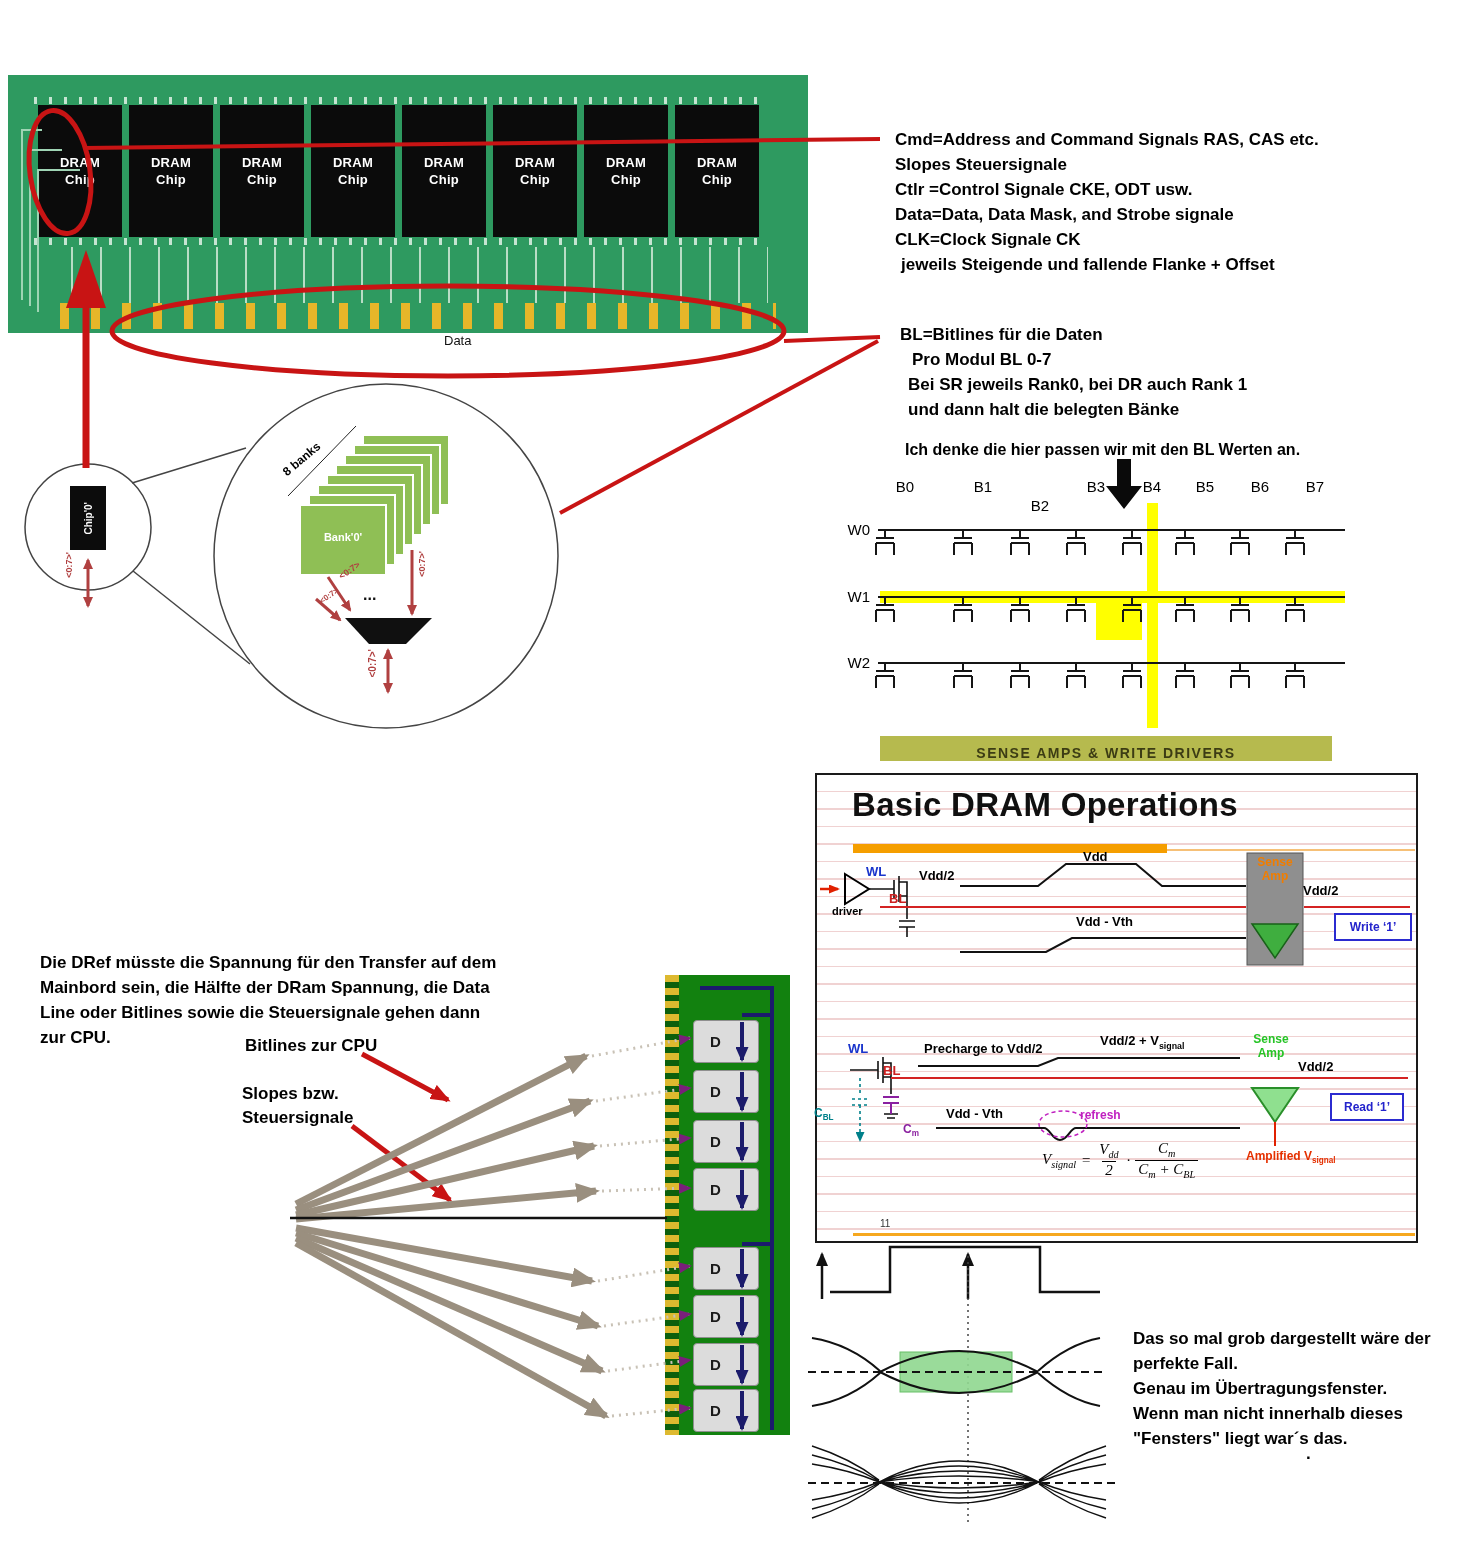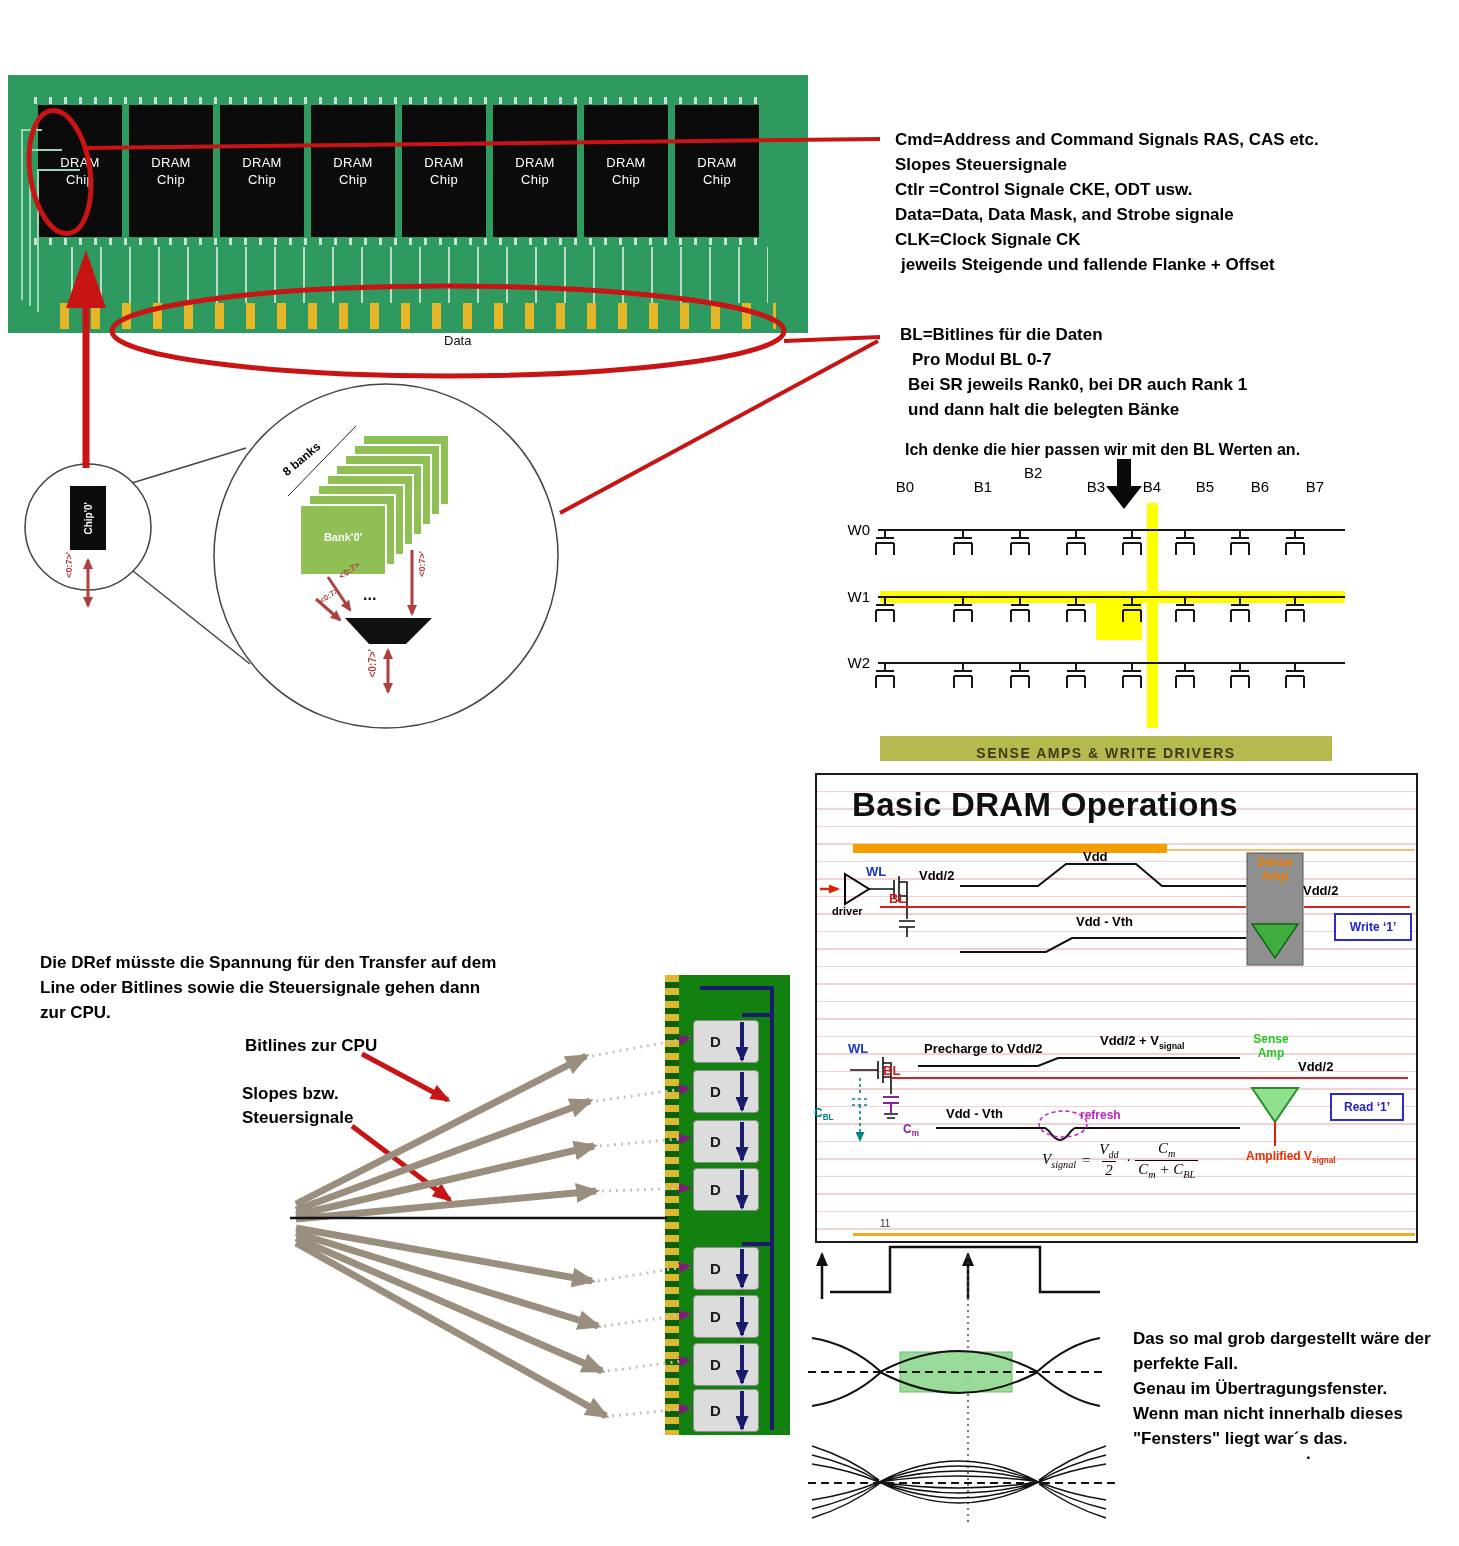--- a/index.html
+++ b/index.html
@@ -9,21 +9,21 @@
   .pl{position:absolute;white-space:nowrap}
   .lb div{font:700 17px "Liberation Sans",sans-serif;color:#000;line-height:25px;white-space:nowrap}
   .b13{font:700 13px "Liberation Sans",sans-serif;color:#000}
   .b12{font:700 12px "Liberation Sans",sans-serif;color:#000}
   sub{font-size:68%}
   .vtext{writing-mode:vertical-rl;transform:rotate(180deg);white-space:nowrap}
   #overlay{position:absolute;left:0;top:0;z-index:5;pointer-events:none}
   .layer-labels{position:absolute;left:0;top:0;width:100%;height:100%;z-index:10;pointer-events:none}
   .dchip{position:absolute;top:30px;width:84px;height:132px;background:#0b0b0b;color:#fff;
          display:flex;flex-direction:column;align-items:center;justify-content:center;
-         font-size:13px;font-weight:400;line-height:17px;letter-spacing:.3px}
+         font-size:13px;font-weight:700;line-height:17px;letter-spacing:.3px}
   .mchip{position:absolute;left:28px;width:66px;height:43px;background:#dcdcdc;border:1px solid #8f8f8f;
          border-radius:4px;display:flex;align-items:center;padding-left:16px;box-sizing:border-box;
          font-size:15px;font-weight:700;color:#1a1a1a}
   #ops-panel{position:absolute;left:815px;top:773px;width:603px;height:470px;border:2px solid #1a1a1a;
          box-sizing:border-box;z-index:1;
          background:repeating-linear-gradient(180deg,#ffffff 0 16px,#f0d2d2 16px 17.5px)}
   .badge{position:absolute;border:2px solid #2b2bd0;background:#fff;color:#2323cc;
          display:flex;align-items:center;justify-content:center;font:700 12px "Liberation Sans",sans-serif}
   .frac{display:inline-flex;flex-direction:column;align-items:center;vertical-align:middle;line-height:1.15}
   .frac .den{border-top:1.2px solid #000;padding:0 3px}
@@ -322,38 +322,39 @@
     </div>
     <span class="pl" style="left:905px;top:441px;font:700 16px 'Liberation Sans',sans-serif">Ich denke die hier passen wir mit den BL Werten an.</span>
 
     <span class="pl" style="left:444px;top:333px;font:400 13px 'Liberation Sans',sans-serif;color:#111">Data</span>
 
     <span class="pl" style="left:840px;top:521px;width:30px;text-align:right;font:400 15px 'Liberation Sans',sans-serif">W0</span>
     <span class="pl" style="left:840px;top:588px;width:30px;text-align:right;font:400 15px 'Liberation Sans',sans-serif">W1</span>
     <span class="pl" style="left:840px;top:654px;width:30px;text-align:right;font:400 15px 'Liberation Sans',sans-serif">W2</span>
     <span class="pl" style="left:889px;top:478px;width:32px;text-align:center;font:400 15px 'Liberation Sans',sans-serif">B0</span>
     <span class="pl" style="left:967px;top:478px;width:32px;text-align:center;font:400 15px 'Liberation Sans',sans-serif">B1</span>
-    <span class="pl" style="left:1024px;top:464px;width:32px;font:400 15px 'Liberation Sans',sans-serif">B2</span>
+    <span class="pl" style="left:1024px;top:497px;width:32px;text-align:center;font:400 15px 'Liberation Sans',sans-serif">B2</span>
     <span class="pl" style="left:1080px;top:478px;width:32px;text-align:center;font:400 15px 'Liberation Sans',sans-serif">B3</span>
     <span class="pl" style="left:1136px;top:478px;width:32px;text-align:center;font:400 15px 'Liberation Sans',sans-serif">B4</span>
     <span class="pl" style="left:1189px;top:478px;width:32px;text-align:center;font:400 15px 'Liberation Sans',sans-serif">B5</span>
     <span class="pl" style="left:1244px;top:478px;width:32px;text-align:center;font:400 15px 'Liberation Sans',sans-serif">B6</span>
     <span class="pl" style="left:1299px;top:478px;width:32px;text-align:center;font:400 15px 'Liberation Sans',sans-serif">B7</span>
 
     <span class="pl vtext" style="left:64px;top:552px;font:700 9px 'Liberation Sans',sans-serif;color:#b04040">&lt;0:7&gt;'</span>
     <span class="pl" style="left:280px;top:468px;font:700 12px 'Liberation Sans',sans-serif;transform:rotate(-40deg);transform-origin:left top">8 banks</span>
     <span class="pl" style="left:316px;top:531px;width:54px;text-align:center;font:700 11px 'Liberation Sans',sans-serif;color:#fff">Bank'0'</span>
     <span class="pl" style="left:337px;top:573px;font:700 9px 'Liberation Sans',sans-serif;color:#b04040;transform:rotate(-35deg);transform-origin:left top">&lt;0:7&gt;</span>
     <span class="pl" style="left:318px;top:598px;font:700 8px 'Liberation Sans',sans-serif;color:#b04040;transform:rotate(-35deg);transform-origin:left top">&lt;0:7&gt;</span>
     <span class="pl vtext" style="left:417px;top:551px;font:700 9px 'Liberation Sans',sans-serif;color:#b04040">&lt;0:7&gt;'</span>
     <span class="pl" style="left:363px;top:586px;font:700 16px 'Liberation Sans',sans-serif;color:#111">...</span>
     <span class="pl vtext" style="left:367px;top:649px;font:700 10px 'Liberation Sans',sans-serif;color:#b04040">&lt;0:7&gt;'</span>
 
     <div class="pl lb" style="left:40px;top:950px">
       <div>Die DRef müsste die Spannung für den Transfer auf dem</div>
+      <div>Mainbord sein, die Hälfte der DRam Spannung, die Data</div>
       <div>Line oder Bitlines sowie die Steuersignale gehen dann</div>
       <div>zur CPU.</div>
     </div>
     <span class="pl" style="left:245px;top:1036px;font:700 17px 'Liberation Sans',sans-serif">Bitlines zur CPU</span>
     <span class="pl" style="left:242px;top:1084px;font:700 17px 'Liberation Sans',sans-serif">Slopes bzw.</span>
     <span class="pl" style="left:242px;top:1108px;font:700 17px 'Liberation Sans',sans-serif">Steuersignale</span>
 
     <span class="pl" style="left:852px;top:786px;font:600 33px 'Liberation Sans',sans-serif;color:#101010;letter-spacing:.3px">Basic DRAM Operations</span>
     <span class="pl b13" style="left:866px;top:864px;color:#1a35cc">WL</span>
     <span class="pl b13" style="left:889px;top:891px;color:#cc2020">BL</span>

